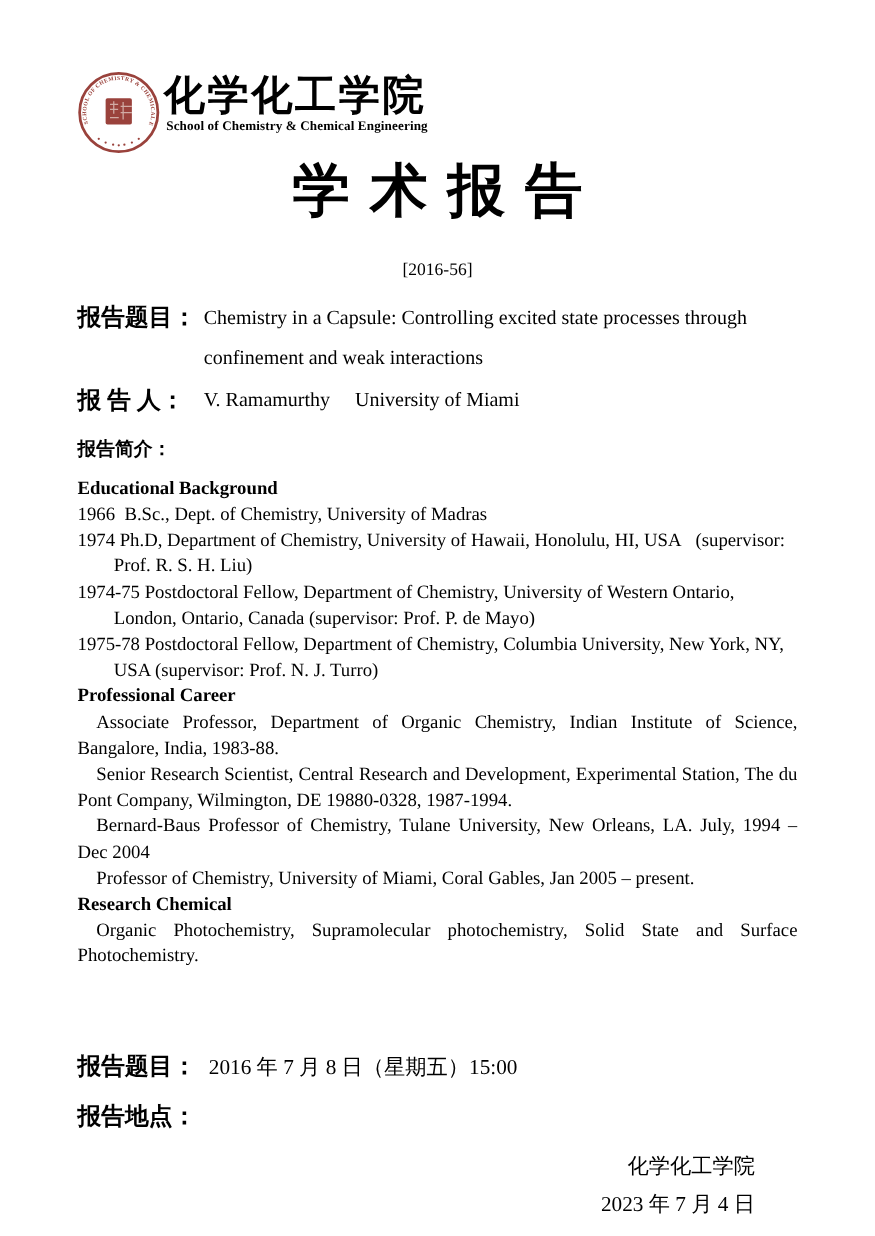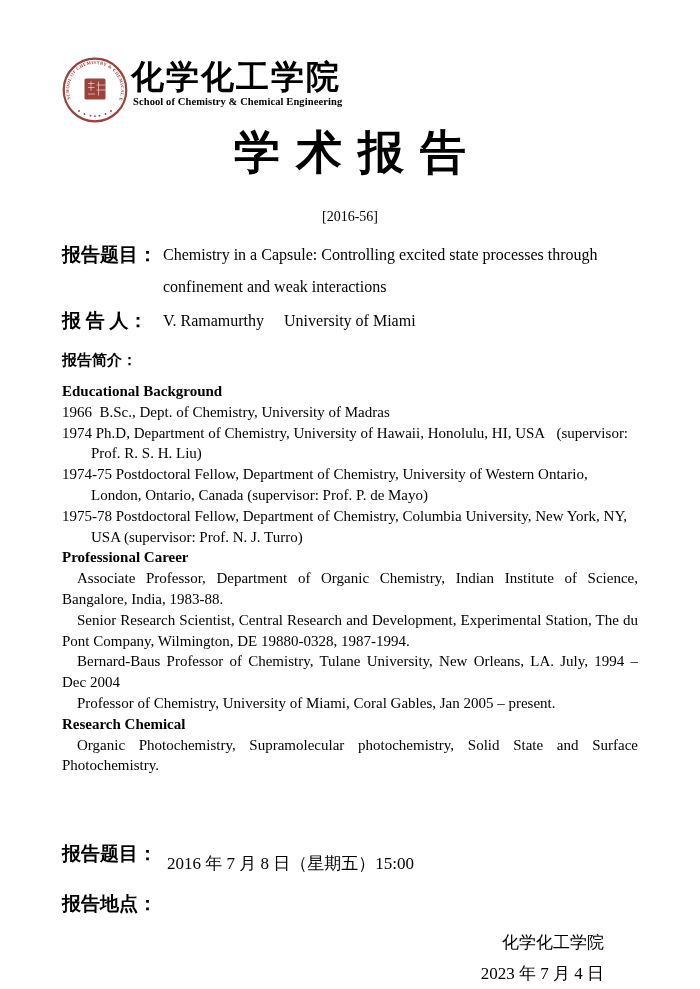--- a/index.html
+++ b/index.html
@@ -86,21 +86,21 @@
     overflow: hidden;
   }
   .bio-line.heading { font-weight: bold; }
   .bio-line.entry { padding-left: 29px; text-indent: -29px; }
   .bio-line.para { text-indent: 15px; text-align: justify; }
   
   .time-row { margin-top: 22px; }
   .venue-row { margin-top: 13px; }
   .time-row .label, .venue-row .label,
   .time-row .value, .venue-row .value { line-height: 27px; }
-  .time-row .value, .venue-row .value { font-size: 17px; white-space: nowrap; margin-top: 10px; }
+  .time-row .value, .venue-row .value { font-size: 17px; white-space: nowrap; }
   
   .signature {
     margin-top: 10px;
     text-align: right;
     padding-right: 34px;
     font-size: 17px;
   }
   .signature div { line-height: 31px; }
 </style>
 </head>

